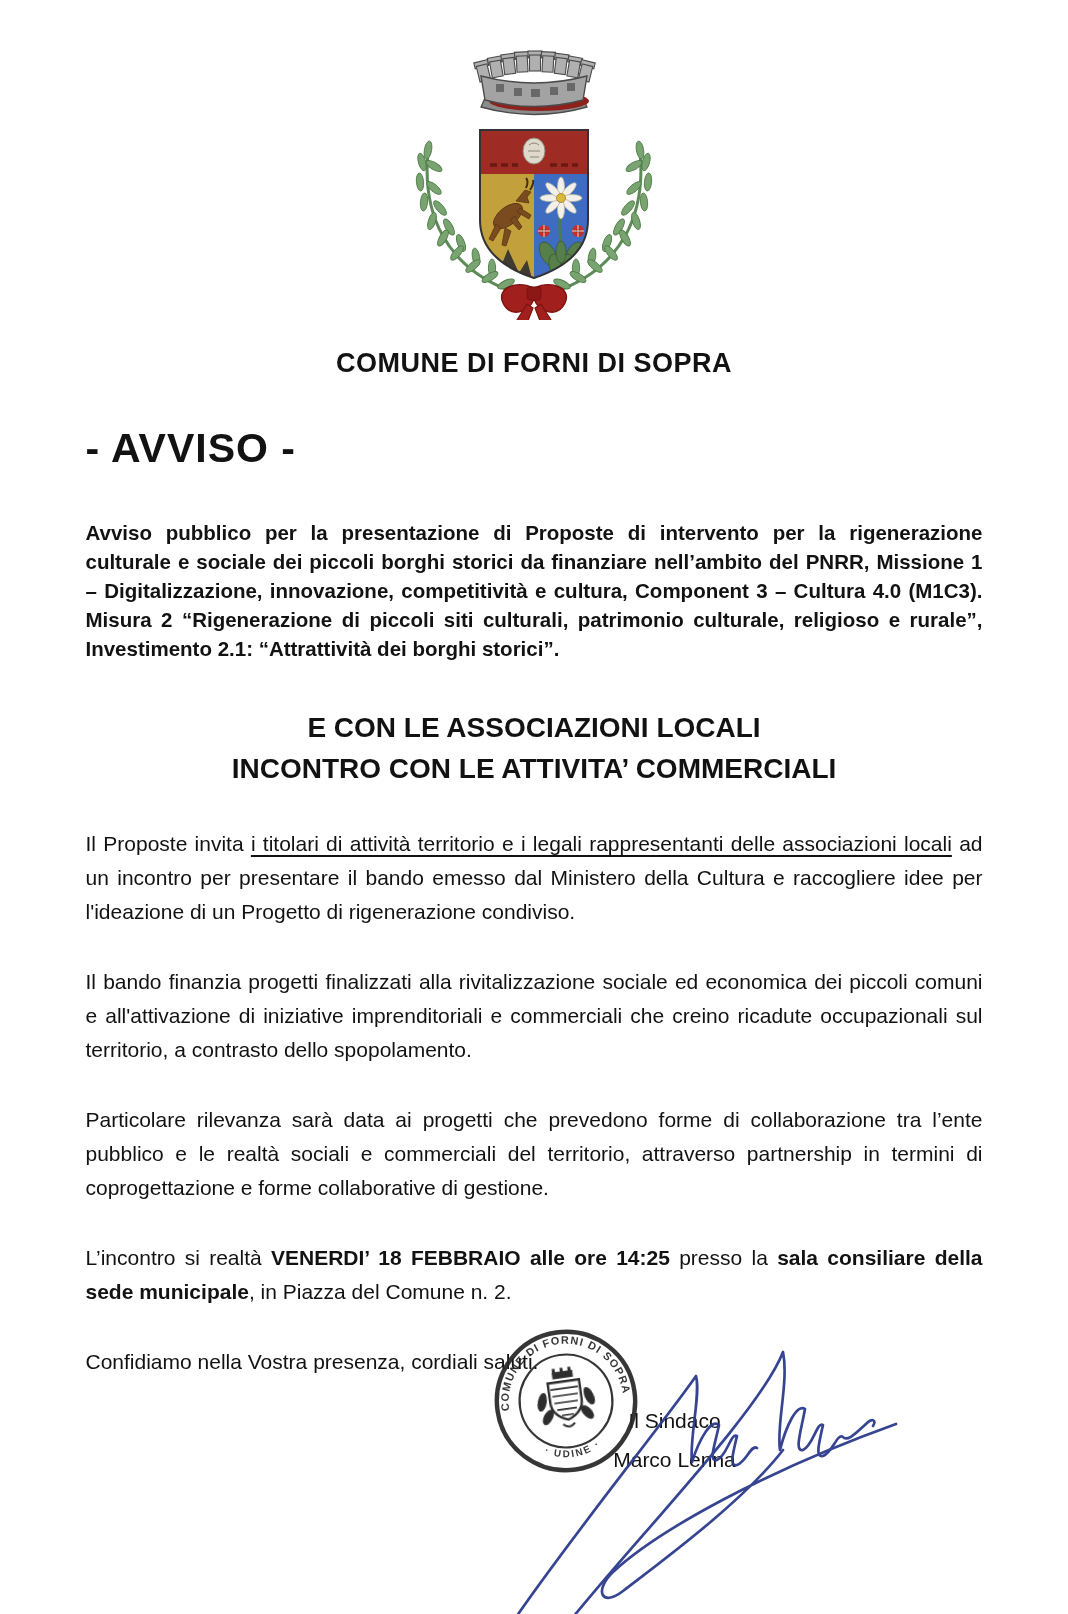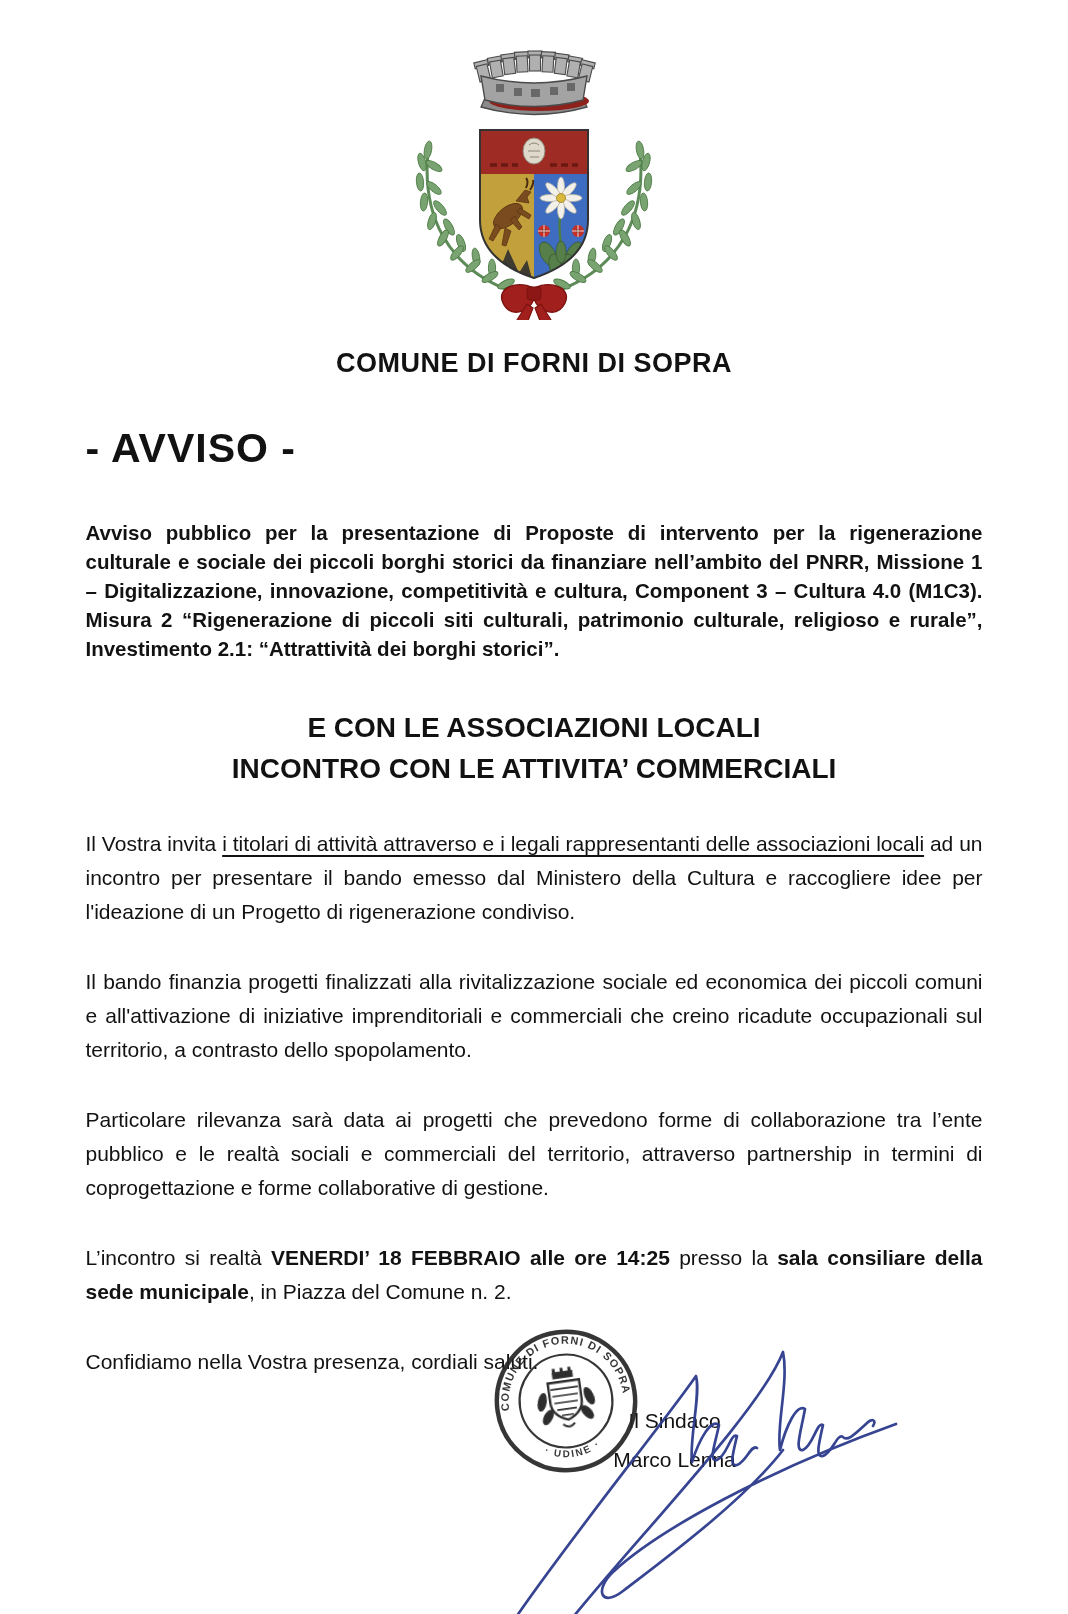--- a/index.html
+++ b/index.html
@@ -226,21 +226,21 @@
     <h1 class="muni-title">COMUNE DI FORNI DI SOPRA</h1>
     <h2 class="avviso-title">- AVVISO -</h2>
 
     <p class="intro">Avviso pubblico per la presentazione di Proposte di intervento per la rigenerazione culturale e sociale dei piccoli borghi storici da finanziare nell’ambito del PNRR, Missione 1 – Digitalizzazione, innovazione, competitività e cultura, Component 3 – Cultura 4.0 (M1C3). Misura 2 “Rigenerazione di piccoli siti culturali, patrimonio culturale, religioso e rurale”, Investimento 2.1: “Attrattività dei borghi storici”.</p>
 
     <h3 class="meeting-heading">
       <span style="display:block">E CON LE ASSOCIAZIONI LOCALI</span>
       <span style="display:block">INCONTRO CON LE ATTIVITA’ COMMERCIALI</span>
     </h3>
 
-    <p class="body-par first"><span>Il Vostra invita </span><span class="u">i titolari di attività attraverso e i legali rappresentanti delle associazioni locali</span><span> ad un incontro per presentare il bando emesso dal Ministero della Cultura e raccogliere idee per l'ideazione di un Progetto di rigenerazione condiviso.</span></p>
+    <p class="body-par first"><span>Il Proposte invita </span><span class="u">i titolari di attività territorio e i legali rappresentanti delle associazioni locali</span><span> ad un incontro per presentare il bando emesso dal Ministero della Cultura e raccogliere idee per l'ideazione di un Progetto di rigenerazione condiviso.</span></p>
 
     <p class="body-par">Il bando finanzia progetti finalizzati alla rivitalizzazione sociale ed economica dei piccoli comuni e all'attivazione di iniziative imprenditoriali e commerciali che creino ricadute occupazionali sul territorio, a contrasto dello spopolamento.</p>
 
     <p class="body-par">Particolare rilevanza sarà data ai progetti che prevedono forme di collaborazione tra l’ente pubblico e le realtà sociali e commerciali del territorio, attraverso partnership in termini di coprogettazione e forme collaborative di gestione.</p>
 
     <p class="body-par"><span>L’incontro si realtà </span><span class="b">VENERDI’ 18 FEBBRAIO alle ore 14:25</span><span> presso la </span><span class="b">sala consiliare della sede municipale</span><span>, in Piazza del Comune n. 2.</span></p>
 
     <p class="body-par">Confidiamo nella Vostra presenza, cordiali saluti.</p>
 
     <div class="sig-block">

